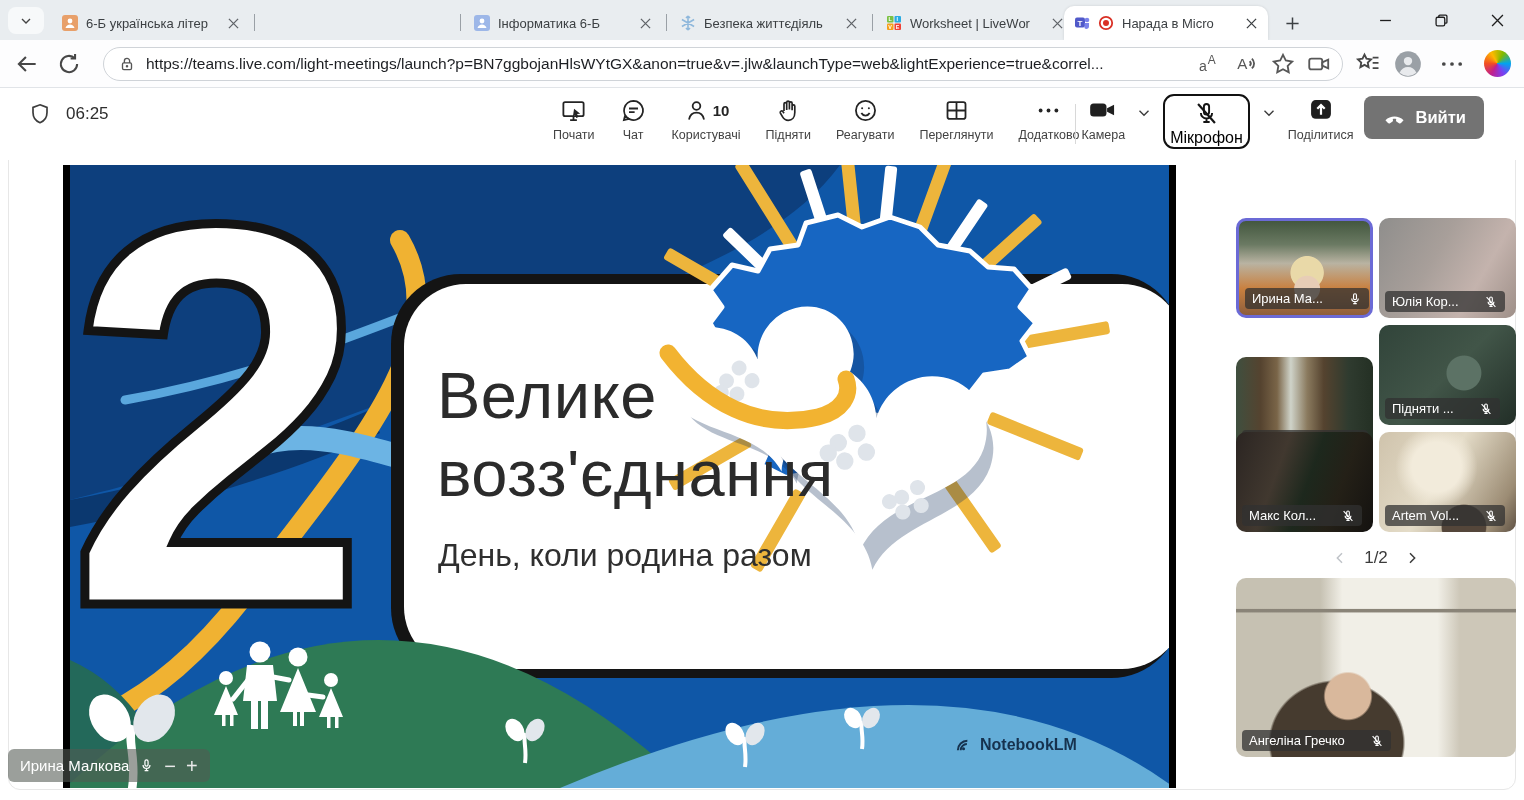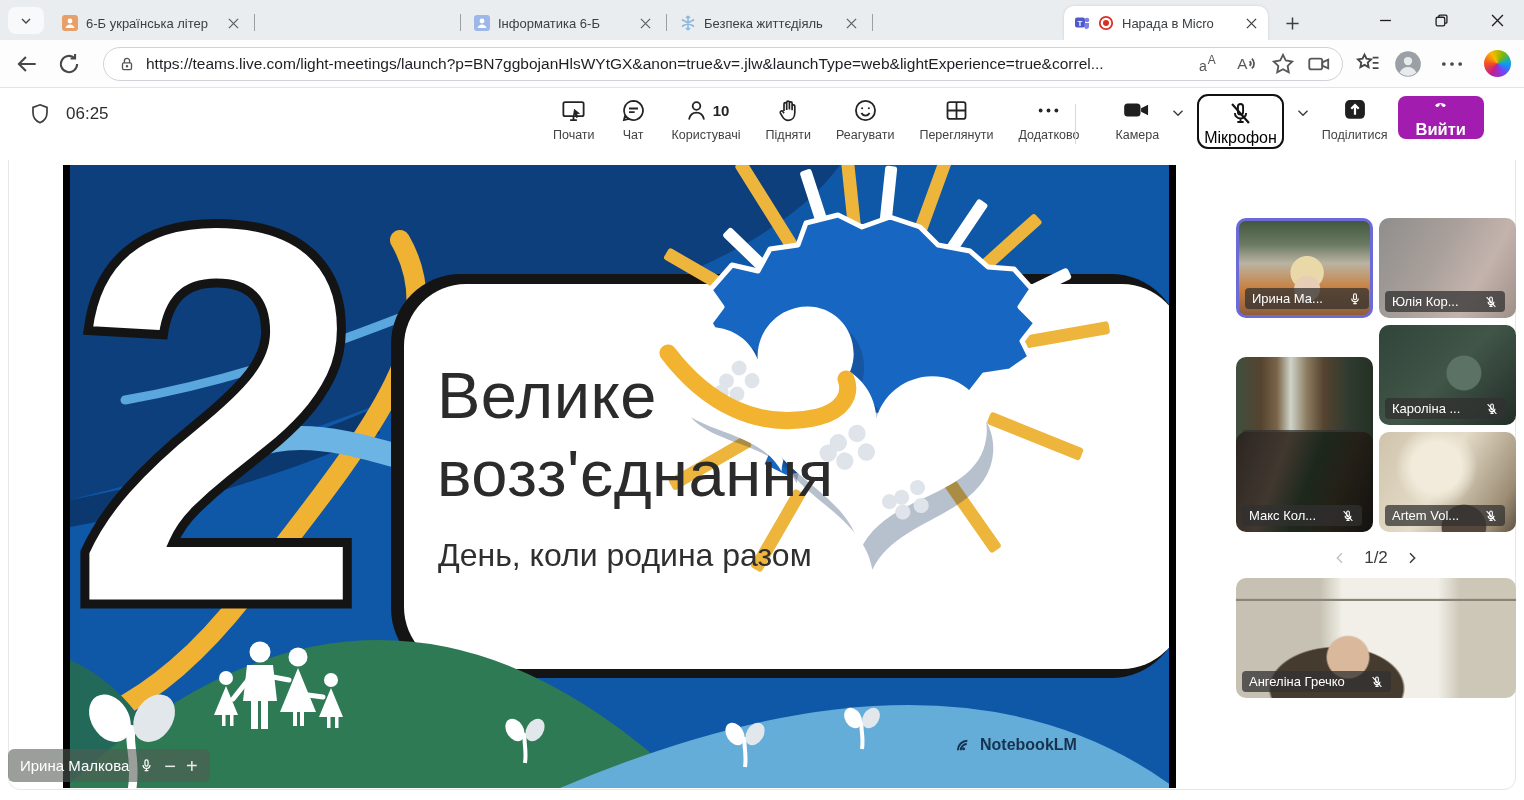--- a/index.html
+++ b/index.html
@@ -46,22 +46,22 @@
   .tb-center { position:absolute; left:553px; top:6px; display:flex; gap:25px; }
   .tb-btn { display:flex; flex-direction:column; align-items:center; gap:2px; color:#424242; }
   .tb-btn .lbl { font-size:12.5px; white-space:nowrap; }
   .tb-iconrow { height:32px; display:flex; align-items:center; gap:3px;justify-content:center; }
   .badge10 { font-size:15px; font-weight:700; color:#242424; }
   .tb-right { position:absolute; right:40px; top:6px; display:flex; align-items:flex-start; gap:10px; }
   .vdiv { position:absolute; left:1075px; top:16px; width:1px; height:40px; background:#d8d8d8; }
   .chev { width:18px; height:18px; margin-top:10px; }
   .micbox { border:2.5px solid #111; border-radius:11px; padding:1px 5px 0;
     display:flex; flex-direction:column; align-items:center; }
-  .leave-btn { background:#a21caf; border-radius:8px; height:43px; padding:0 18px; margin-top:2px;
-    display:flex; align-items:center; gap:9px; color:#fff; font-size:16.5px; font-weight:700;flex-direction:column; }
+  .leave-btn { background:#737373; border-radius:8px; height:43px; padding:0 18px; margin-top:2px;
+    display:flex; align-items:center; gap:9px; color:#fff; font-size:16.5px; font-weight:700; }
 
   
   .slide { position:absolute; left:63px; top:165px; width:1113px; height:623px;
     background:#000; padding:0 7px; }
   .canvas { position:relative; width:1099px; height:623px; background:#0f57a7; overflow:hidden; }
   .canvas svg.art { position:absolute; left:0; top:0; }
   .big2 { position:absolute; left:-4px; top:-22px; font-size:545px; line-height:1; font-weight:700;
     color:#fff; -webkit-text-stroke:9px #141414; }
   .slide-title { position:absolute; left:367px; top:192px; font-size:65px; line-height:78px;
     font-weight:500; color:#2b2b2b; letter-spacing:.5px; }
@@ -77,21 +77,21 @@
 
   
   .tile { position:absolute; width:137px; height:100px; border-radius:10px; overflow:hidden; }
   .tile.speaking { border:3px solid #6b6ad6; }
   .pill { position:absolute; left:6px; bottom:6px; background:rgba(48,48,48,.74); color:#fff;
     font-size:13px; border-radius:4px; padding:3px 7px; display:flex; align-items:center; gap:25px;
     white-space:nowrap; }
   .pager { position:absolute; left:1236px; top:543px; width:280px; height:30px;
     display:flex; align-items:center; justify-content:center; gap:16px;
     font-size:17px; color:#3b3b3b; }
-  .spot { position:absolute; left:1236px; top:578px; width:280px; height:120px;
+  .spot { position:absolute; left:1236px; top:578px; width:280px; height:179px;
     border-radius:10px; overflow:hidden; }
 
   .v1 { background:
     radial-gradient(circle at 52% 72%, #e7cdb6 0 13%, rgba(0,0,0,0) 14%),
     radial-gradient(circle at 52% 55%, #e9d9a8 0 19%, rgba(0,0,0,0) 20%),
     linear-gradient(180deg,#43573f 0%,#6b7a63 25%,#b9b3a2 45%,#c9803f 72%,#8d5e3c 100%); }
   .v2 { background:linear-gradient(120deg,#8f8e8c 0%,#a89f9a 40%,#c4b3ad 70%,#9e8f88 100%); }
   .v3 { background:linear-gradient(90deg,#3f4f3f 0%,#55432f 18%,#7a6548 30%,#cfd3c9 40%,#8a7a5e 52%,#55432f 64%,#2f3b2f 82%,#243024 100%); }
   .v4 { background:
     radial-gradient(circle at 62% 48%, #5c7265 0 17%, rgba(0,0,0,0) 18%),
@@ -155,20 +155,38 @@
       </svg>
     <span class="title">Безпека життєдіяль</span>
     <span class="tab-close">
         <svg width="11" height="11" viewBox="0 0 12 12" stroke="#5f6368" stroke-width="1.4">
           <path d="M1 1l10 10M11 1L1 11"></path>
         </svg>
       </span>
   </div>
   <div class="tab-sep" style="left:872px"></div>
 
+  <div class="tab" style="left:876px">
+    <svg class="favicon" viewBox="0 0 16 16">
+        <rect x="1" y="1" width="6.5" height="6.5" rx="1" fill="#7ac143"></rect>
+        <rect x="8.5" y="1" width="6.5" height="6.5" rx="1" fill="#29abe2"></rect>
+        <rect x="1" y="8.5" width="6.5" height="6.5" rx="1" fill="#f6a01a"></rect>
+        <rect x="8.5" y="8.5" width="6.5" height="6.5" rx="1" fill="#ef4135"></rect>
+        <text x="2.6" y="6.4" font-size="5.4" fill="#fff" font-weight="bold">L</text>
+        <text x="10.6" y="6.4" font-size="5.4" fill="#fff" font-weight="bold">I</text>
+        <text x="2.2" y="13.9" font-size="5.4" fill="#fff" font-weight="bold">V</text>
+        <text x="9.8" y="13.9" font-size="5.4" fill="#fff" font-weight="bold">E</text>
+      </svg>
+    <span class="title">Worksheet | LiveWor</span>
+    <span class="tab-close">
+        <svg width="11" height="11" viewBox="0 0 12 12" stroke="#5f6368" stroke-width="1.4">
+          <path d="M1 1l10 10M11 1L1 11"></path>
+        </svg>
+      </span>
+  </div>
   <div class="tab-sep" style="left:1078px"></div>
 
   <div class="tab active" style="left:1064px; width:204px">
     <svg class="favicon" viewBox="0 0 16 16">
         <rect x="1" y="2.5" width="10" height="10" rx="2" fill="#5059c9"></rect>
         <text x="3.6" y="10.8" font-size="8" fill="#fff" font-weight="bold">T</text>
         <circle cx="13" cy="5" r="2.3" fill="#7b83eb"></circle>
         <path d="M10.5 8h4.5v3.5a2.5 2.5 0 0 1-4.5 1.5z" fill="#7b83eb"></path>
       </svg>
     <svg class="favicon" viewBox="0 0 16 16">
@@ -600,21 +618,21 @@
     <span>Захар Ред...</span>
     <svg width="14" height="14" viewBox="0 0 24 24" fill="none" stroke="#fff" stroke-width="1.9">
         <rect x="9.7" y="3.5" width="4.6" height="9.5" rx="2.3"></rect>
         <path d="M7 11.5a5 5 0 0 0 10 0M12 16.5v3M9.2 19.5h5.6"></path>
         <path d="M4.5 3.5l15 17"></path>
       </svg>
   </div>
 </div>
 <div class="tile v4" style="left:1379px; top:325px;">
   <div class="pill">
-    <span>Кароліна ...</span>
+    <span>Підняти ...</span>
     <svg width="14" height="14" viewBox="0 0 24 24" fill="none" stroke="#fff" stroke-width="1.9">
         <rect x="9.7" y="3.5" width="4.6" height="9.5" rx="2.3"></rect>
         <path d="M7 11.5a5 5 0 0 0 10 0M12 16.5v3M9.2 19.5h5.6"></path>
         <path d="M4.5 3.5l15 17"></path>
       </svg>
   </div>
 </div>
 <div class="tile v5" style="left:1236px; top:432px;">
   <div class="pill">
     <span>Макс Кол...</span>

